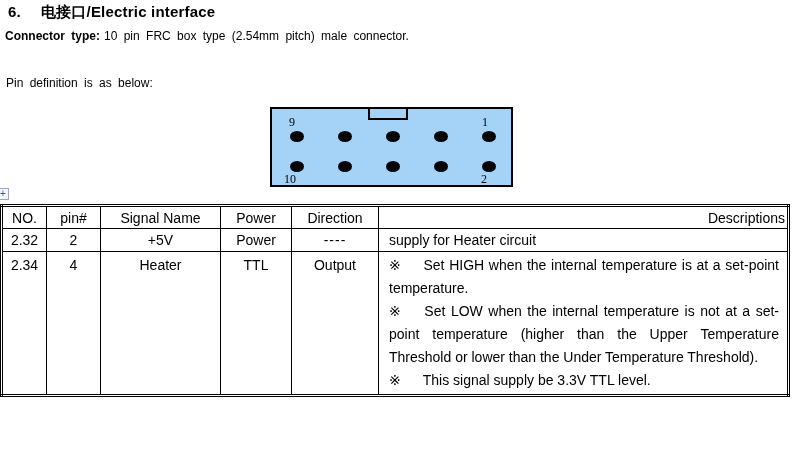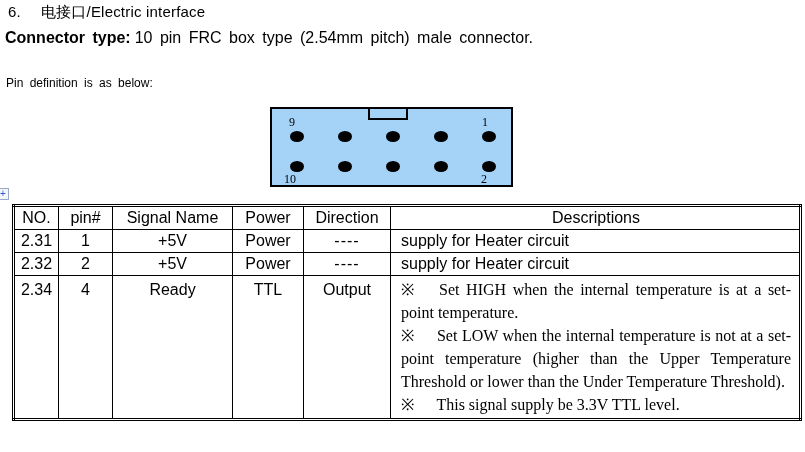--- a/index.html
+++ b/index.html
@@ -7,28 +7,28 @@
     width: 805px; height: 452px;
     background: #ffffff;
     font-family: "Liberation Sans", "DejaVu Sans", sans-serif;
     color: #000;
     overflow: hidden;
     position: relative;
   }
   
   .heading {
     position: absolute; left: 8px; top: 3px;
-    font-size: 15px; font-weight: normal;
+    font-size: 15px; font-weight: bold;
     letter-spacing: 0.2px;
   }
   .heading .num { margin-right: 20px; }
   
   .connector-line {
     position: absolute; left: 5px; top: 29px;
-    font-size: 16px; word-spacing: 3px;
+    font-size: 12px; word-spacing: 3px;
   }
   .connector-line .label { font-weight: bold; margin-right: 4px; }
   .pin-def-line {
     position: absolute; left: 6px; top: 76px;
     font-size: 12px; word-spacing: 3px;
   }
   
   .connector {
     position: absolute; left: 270px; top: 107px;
     width: 243px; height: 80px;
@@ -54,49 +54,49 @@
   
   .anchor-box {
     position: absolute; left: -3px; top: 188px;
     width: 12px; height: 12px;
     border: 1px solid #9aa8c8; background: #f4f6fb;
     color: #2f55cc; font-size: 10px; line-height: 10px;
     text-align: center; cursor: pointer;
   }
   
   table.pin-table {
-    position: absolute; left: 12px; top: 204px;
+    position: absolute; left: 0; top: 204px;
     width: 787px;
     border-collapse: collapse;
     table-layout: fixed;
     border: 3px double #000;
-    font-size: 16px;
+    font-size: 14px;
   }
   .pin-table td, .pin-table th {
     border: 1px solid #000;
     font-weight: normal;
     text-align: center;
     vertical-align: middle;
     padding: 2px 2px;
     height: 23px;
   }
   .pin-table col.c-no   { width: 45px; }
   .pin-table col.c-pin  { width: 54px; }
   .pin-table col.c-sig  { width: 120px; }
   .pin-table col.c-type { width: 71px; }
   .pin-table col.c-dir  { width: 87px; }
   .pin-table col.c-desc { width: 410px; }
-  .pin-table th.desc-h { text-align: center; padding-left: 4px; margin-top: 48px; }
+  .pin-table th.desc-h { text-align: right; padding-left: 4px; margin-top: 48px; }
   .pin-table td.desc-cell { text-align: left; padding-left: 10px; padding-right: 8px; }
   .pin-table tr.tall-row td {
     height: 136px;
     vertical-align: top;
     padding-top: 5px;
   }
-  .pin-table tr.tall-row td.desc-cell { padding-top: 2px; font-family: Liberation Serif, serif; }
+  .pin-table tr.tall-row td.desc-cell { padding-top: 2px; }
   .desc-para {
     text-align: justify;
     line-height: 23px;
   }
   .desc-para .marker { margin-right: 22px; }
   .dashes { letter-spacing: 1px; }
 </style>
 </head>
 <body>
 
@@ -145,43 +145,35 @@
   <tbody>
       <tr>
     <th>NO.</th>
     <th>pin#</th>
     <th>Signal Name</th>
     <th>Power</th>
     <th>Direction</th>
     <th class="desc-h">Descriptions</th>
   </tr>
 
-  <tr>
-    <td>2.31</td>
-    <td>1</td>
-    <td>+5V</td>
-    <td>Power</td>
-    <td class="dashes">----</td>
-    <td class="desc-cell">supply for Heater circuit</td>
-  </tr>
 
   <tr>
     <td>2.32</td>
     <td>2</td>
     <td>+5V</td>
     <td>Power</td>
     <td class="dashes">----</td>
     <td class="desc-cell">supply for Heater circuit</td>
   </tr>
 
 
   <tr class="tall-row">
     <td>2.34</td>
     <td>4</td>
-    <td>Ready</td>
+    <td>Heater</td>
     <td>TTL</td>
     <td>Output</td>
     <td class="desc-cell">
       <div class="desc-para">
         <span class="marker">※</span><span>Set HIGH when the internal temperature is at a set-point temperature.</span>
       </div>
       <div class="desc-para">
         <span class="marker">※</span><span>Set LOW when the internal temperature is not at a set-point temperature (higher than the Upper Temperature Threshold or lower than the Under Temperature Threshold).</span>
       </div>
       <div class="desc-para">

